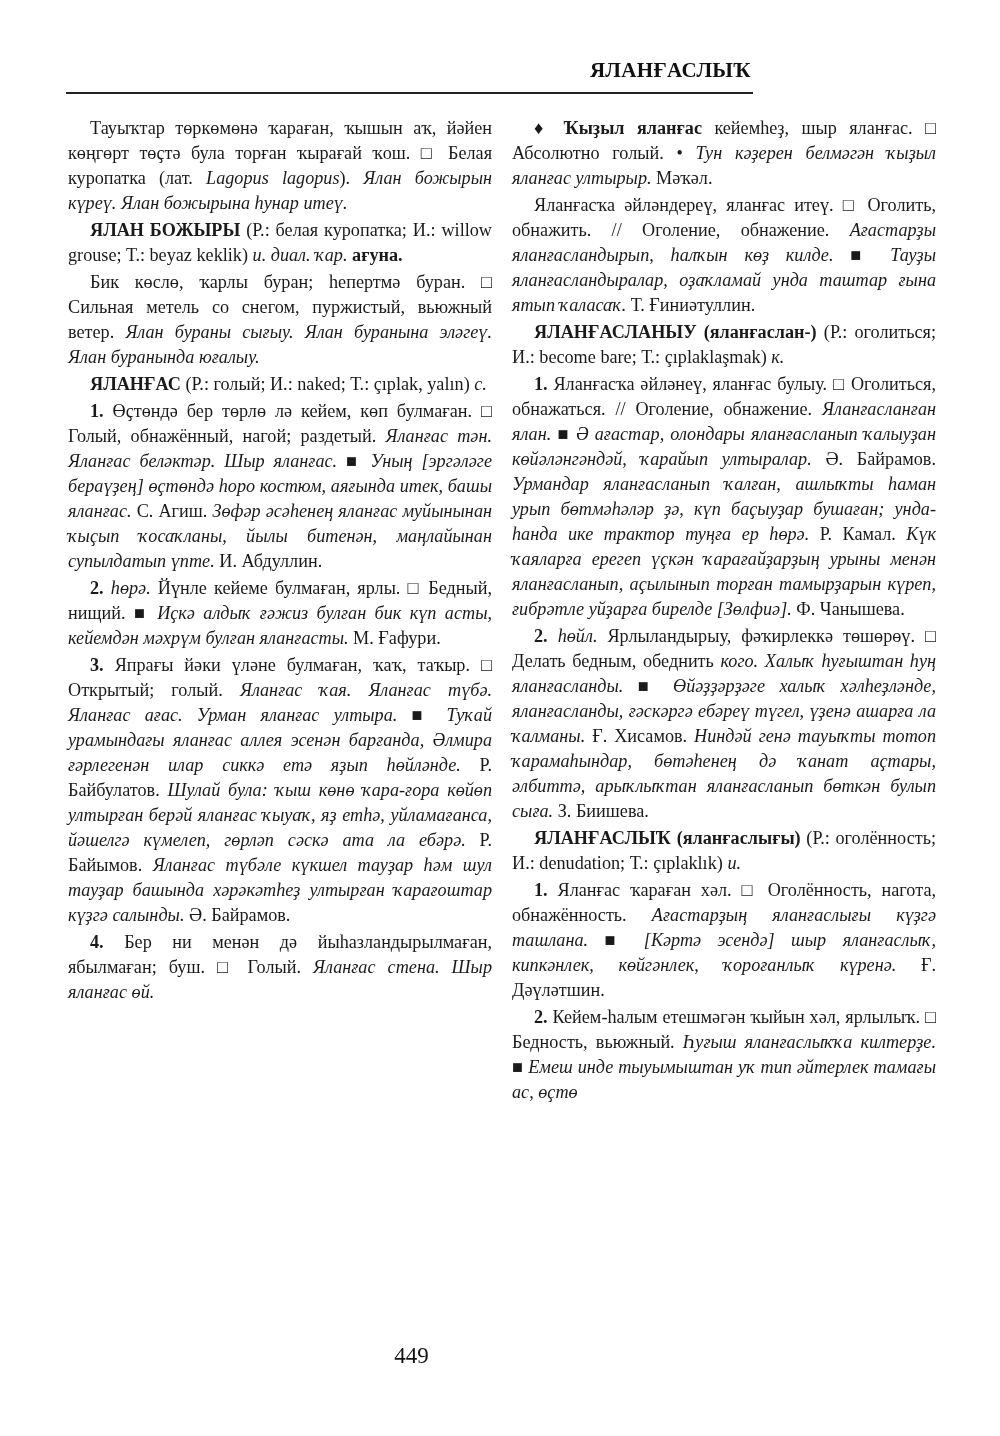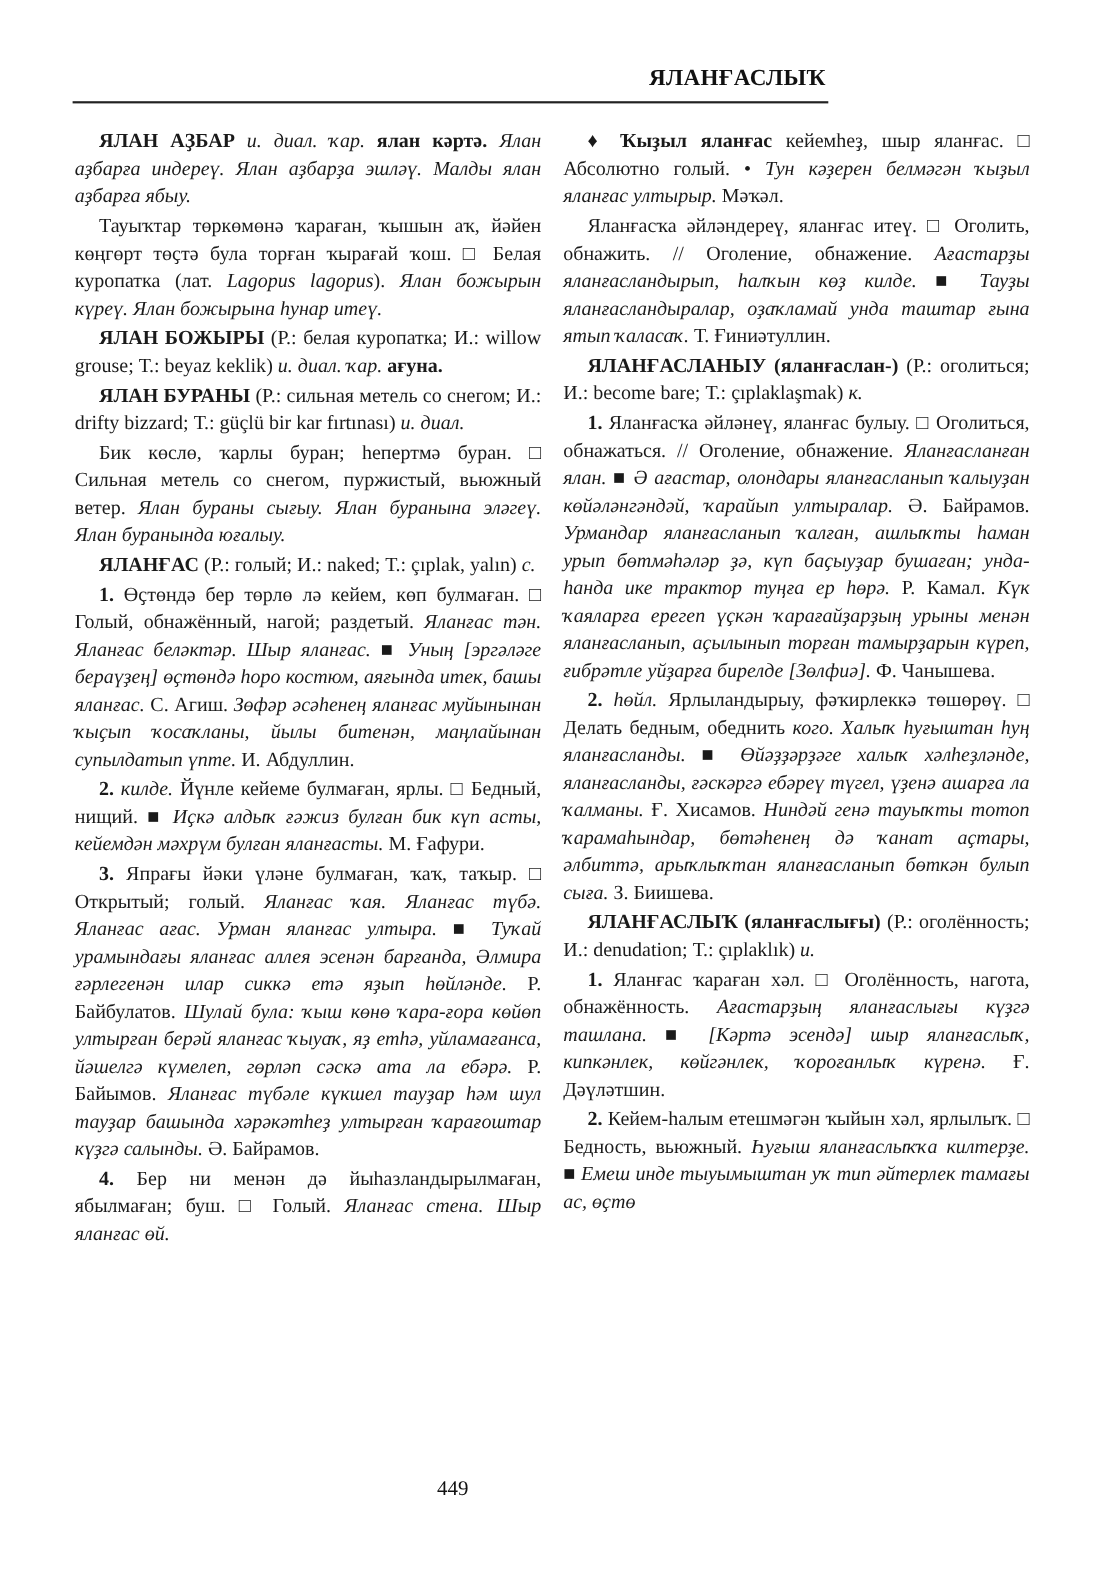--- a/index.html
+++ b/index.html
@@ -12,38 +12,36 @@
   .head-rule { position: absolute; left: 66px; right: 70px; top: 92px; height: 2px; background: #222; }
   .col { position: absolute; top: 116px; width: 424px;
          font-family: "Liberation Serif", serif; font-size: 18.2px; line-height: 25px;
          text-align: justify; hyphens: manual; }
   .col-left { left: 68px; }
   .col-right { left: 512px; }
   .para { margin: 0 0 2px 0; text-indent: 22px; }
   .b { font-weight: bold; }
   .i { font-style: italic; }
   .page-number { position: absolute; left: 0; right: 0; top: 1343px; text-align: center;
-                 font-family: "Liberation Serif", serif; font-size: 19px; color: #111; }
+                 font-family: "Liberation Serif", serif; font-size: 23px; color: #111; }
 </style>
 </head>
 <body>
 
 <div class="page">
   <div class="running-head">ЯЛАНҒАСЛЫҠ</div>
   <div class="head-rule"></div>
 
   <div class="col col-left">
-      <p class="para"><span class="b">ЯЛАН АҘБАР</span><span> </span><span class="i">и. диал. ҡар.</span><span> </span><span class="b">ялан кәртә.</span><span> </span><span class="i">Ялан аҙбарға индереү. Ялан аҙбарҙа эшләү. Малды ялан аҙбарға ябыу.</span></p>
       <p class="para"><span>Тауыҡтар төркөмөнә ҡараған, ҡышын аҡ, йәйен көңгөрт төҫтә була торған ҡырағай ҡош. □ Белая куропатка (лат. </span><span class="i">Lagopus lagopus</span><span>). </span><span class="i">Ялан божырын күреү. Ялан божырына һунар итеү.</span></p>
       <p class="para"><span class="b">ЯЛАН БОЖЫРЫ</span><span> (Р.: белая куропатка; И.: willow grouse; Т.: beyaz keklik) </span><span class="i">и. диал. ҡар.</span><span> </span><span class="b">ағуна.</span></p>
-      <p class="para"><span class="b">ЯЛАН БУРАНЫ</span><span> (Р.: сильная метель со снегом; И.: drifty bizzard; Т.: güçlü bir kar fırtınası) </span><span class="i">и. диал.</span></p>
       <p class="para"><span>Бик көслө, ҡарлы буран; һепертмә буран. □ Сильная метель со снегом, пуржистый, вьюжный ветер. </span><span class="i">Ялан бураны сығыу. Ялан буранына эләгеү. Ялан буранында юғалыу.</span></p>
       <p class="para"><span class="b">ЯЛАНҒАС</span><span> (Р.: голый; И.: naked; Т.: çıplak, yalın) </span><span class="i">с.</span></p>
       <p class="para"><span class="b">1.</span><span> Өҫтөндә бер төрлө лә кейем, көп булмаған. □ Голый, обнажённый, нагой; раздетый. </span><span class="i">Яланғас тән. Яланғас беләктәр. Шыр яланғас.</span><span> ■ </span><span class="i">Уның [эргәләге бераүҙең] өҫтөндә һоро костюм, аяғында итек, башы яланғас.</span><span> С. Агиш. </span><span class="i">Зөфәр әсәһенең яланғас муйынынан ҡыҫып ҡосаҡланы, йылы битенән, маңлайынан супылдатып үпте.</span><span> И. Абдуллин.</span></p>
-      <p class="para"><span class="b">2.</span><span> </span><span class="i">килде.</span><span> Йүнле кейеме булмаған, ярлы. □ Бедный, нищий. ■ </span><span class="i">Иҫкә алдыҡ ғәжиз булған бик күп асты, кейемдән мәхрүм булған яланғасты.</span><span> М. Ғафури.</span></p>
+      <p class="para"><span class="b">2.</span><span> </span><span class="i">һөрә.</span><span> Йүнле кейеме булмаған, ярлы. □ Бедный, нищий. ■ </span><span class="i">Иҫкә алдыҡ ғәжиз булған бик күп асты, кейемдән мәхрүм булған яланғасты.</span><span> М. Ғафури.</span></p>
       <p class="para"><span class="b">3.</span><span> Япрағы йәки үләне булмаған, ҡаҡ, таҡыр. □ Открытый; голый. </span><span class="i">Яланғас ҡая. Яланғас түбә. Яланғас ағас. Урман яланғас ултыра.</span><span> ■ </span><span class="i">Туҡай урамындағы яланғас аллея эсенән барғанда, Әлмира ғәрлегенән илар сиккә етә яҙып һөйләнде.</span><span> Р. Байбулатов. </span><span class="i">Шулай була: ҡыш көнө ҡара-ғора көйөп ултырған берәй яланғас ҡыуаҡ, яҙ етһә, уйламағанса, йәшелгә күмелеп, гөрләп сәскә ата ла ебәрә.</span><span> Р. Байымов. </span><span class="i">Яланғас түбәле күкшел тауҙар һәм шул тауҙар башында хәрәкәтһеҙ ултырған ҡарағоштар күҙгә салынды.</span><span> Ә. Байрамов.</span></p>
       <p class="para"><span class="b">4.</span><span> Бер ни менән дә йыһазландырылмаған, ябылмаған; буш. □ Голый. </span><span class="i">Яланғас стена. Шыр яланғас өй.</span></p>
     </div>
   <div class="col col-right">
       <p class="para"><span>♦ </span><span class="b">Ҡыҙыл яланғас</span><span> кейемһеҙ, шыр яланғас. □ Абсолютно голый. • </span><span class="i">Тун кәҙерен белмәгән ҡыҙыл яланғас ултырыр.</span><span> Мәҡәл.</span></p>
       <p class="para"><span>Яланғасҡа әйләндереү, яланғас итеү. □ Оголить, обнажить. // Оголение, обнажение. </span><span class="i">Ағастарҙы яланғасландырып, һалҡын көҙ килде.</span><span> ■ </span><span class="i">Тауҙы яланғасландыралар, оҙаҡламай унда таштар ғына ятып ҡаласаҡ.</span><span> Т. Ғиниәтуллин.</span></p>
       <p class="para"><span class="b">ЯЛАНҒАСЛАНЫУ</span><span> </span><span class="b">(яланғаслан-)</span><span> (Р.: оголиться; И.: become bare; Т.: çıplaklaşmak) </span><span class="i">к.</span></p>
       <p class="para"><span class="b">1.</span><span> Яланғасҡа әйләнеү, яланғас булыу. □ Оголиться, обнажаться. // Оголение, обнажение. </span><span class="i">Яланғасланған ялан.</span><span> ■ </span><span class="i">Ә ағастар, олондары яланғасланып ҡалыуҙан көйәләнгәндәй, ҡарайып ултыралар.</span><span> Ә. Байрамов. </span><span class="i">Урмандар яланғасланып ҡалған, ашлыҡты һаман урып бөтмәһәләр ҙә, күп баҫыуҙар бушаған; унда-һанда ике трактор туңға ер һөрә.</span><span> Р. Камал. </span><span class="i">Күк ҡаяларға ерегеп үҫкән ҡарағайҙарҙың урыны менән яланғасланып, аҫылынып торған тамырҙарын күреп, ғибрәтле уйҙарға бирелде [Зөлфиә].</span><span> Ф. Чанышева.</span></p>
       <p class="para"><span class="b">2.</span><span> </span><span class="i">һөйл.</span><span> Ярлыландырыу, фәҡирлеккә төшөрөү. □ Делать бедным, обеднить </span><span class="i">кого.</span><span> </span><span class="i">Халыҡ һуғыштан һуң яланғасланды.</span><span> ■ </span><span class="i">Өйәҙҙәрҙәге халыҡ хәлһеҙләнде, яланғасланды, ғәскәргә ебәреү түгел, үҙенә ашарға ла ҡалманы.</span><span> Ғ. Хисамов. </span><span class="i">Ниндәй генә тауыҡты тотоп ҡарамаһындар, бөтәһенең дә ҡанат аҫтары, әлбиттә, арыҡлыҡтан яланғасланып бөткән булып сыға.</span><span> З. Биишева.</span></p>
       <p class="para"><span class="b">ЯЛАНҒАСЛЫҠ</span><span> </span><span class="b">(яланғаслығы)</span><span> (Р.: оголённость; И.: denudation; Т.: çıplaklık) </span><span class="i">и.</span></p>

